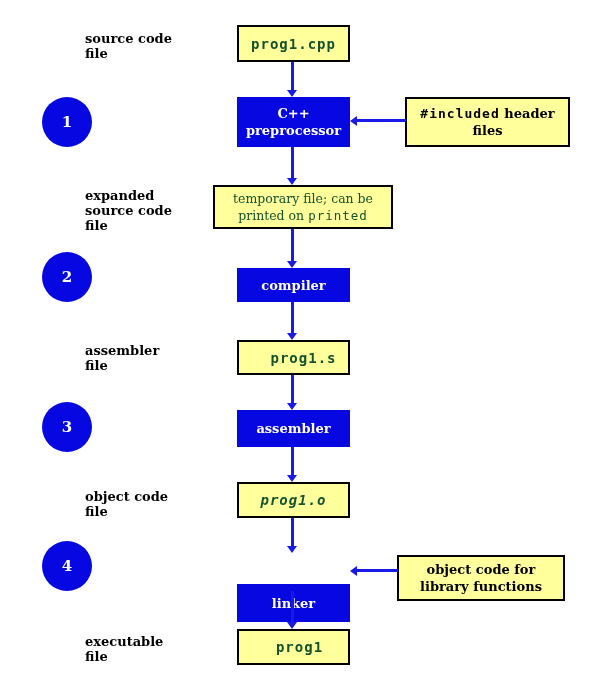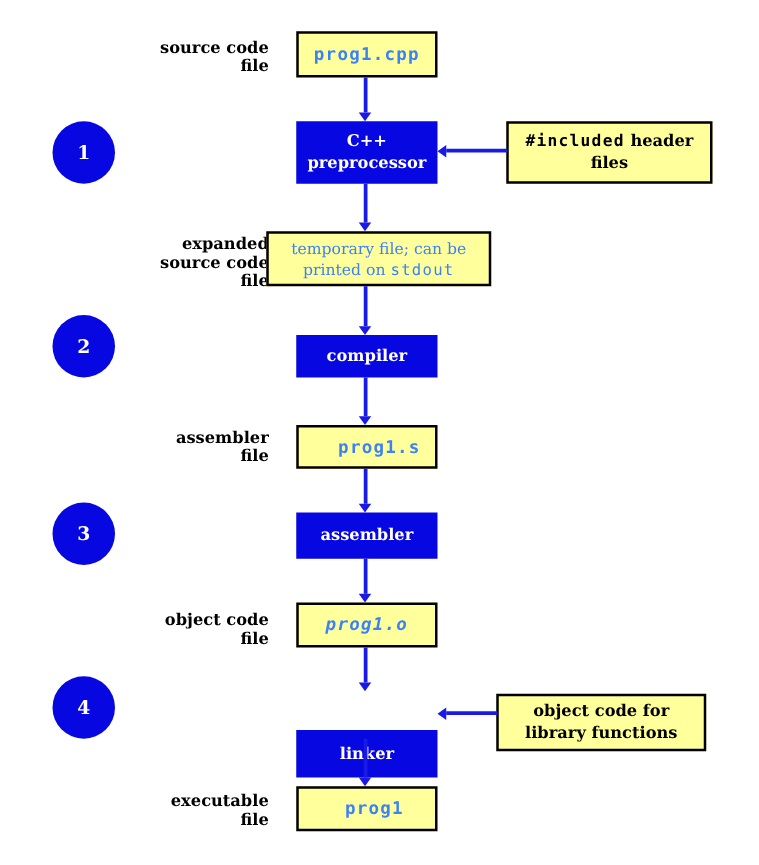--- a/index.html
+++ b/index.html
@@ -2,21 +2,21 @@
 <html style="--box-blue: #0707e2; --circle-blue: #0707e2; --arrow-blue: #1a1ae6; --box-yellow: #ffff9c; --text-on-blue: #ffffff; --label-text: #000000;"><head>
 <meta charset="utf-8">
 <style>
   html,body { margin:0; padding:0; background:#ffffff; }
   .canvas {
     position:relative; width:607px; height:692px; background:#ffffff;
     font-family:"DejaVu Serif", serif; overflow:hidden;
   }
   
   .side-label {
-    position:absolute; left:85px; width:130px; text-align:right;
+    position:absolute; left:85px; width:130px; text-align:left;
     font-weight:bold; font-size:13px; line-height:15px; color:#000;
     white-space:pre-line;
   }
   #lbl-source     { top:31px;  }
   #lbl-expanded   { top:188px; }
   #lbl-assembler  { top:343px; }
   #lbl-object     { top:489px; }
   #lbl-executable { top:634px; }
 
   
@@ -38,21 +38,21 @@
     display:flex; align-items:center; justify-content:center; white-space:pre-line;
   }
   #pbox-preprocessor { top:97px;  height:50px; }
   #pbox-compiler     { top:268px; height:34px; }
   #pbox-assembler    { top:410px; height:37px; }
   #pbox-linker       { top:553px; height:38px;margin-top:31px; }
 
   
   .fbox {
     position:absolute; left:237px; width:113px; box-sizing:border-box;
-    background:var(--box-yellow,#ffff9c); border:2px solid #000; color:#3b82f6;
+    background:var(--box-yellow,#ffff9c); border:2px solid #000; color:#14532d;
     font-family:"DejaVu Sans Mono", monospace; font-weight:bold; font-size:14px;
     letter-spacing:1px;
     display:flex; align-items:center; justify-content:center;
   }
   #fbox-cpp { top:25px;  height:37px; }
   #fbox-s   { top:340px; height:35px;padding-left:20px; }
   #fbox-o   { top:482px; height:36px;font-style:italic; }
   #fbox-exe { top:629px; height:36px;padding-left:12px; }
   #fbox-tmp {
     left:213px; top:185px; width:180px; height:44px;
@@ -110,21 +110,21 @@
   <div class="step-circle" id="circle-3">3</div>
   <div class="step-circle" id="circle-4">4</div>
 
   <div class="fbox" id="fbox-cpp">prog1.cpp</div>
 
   <div class="pbox" id="pbox-preprocessor">C++
 preprocessor</div>
 
   <div class="fbox" id="fbox-tmp">
     <div>temporary file; can be</div>
-    <div><span>printed on </span><span class="mono">stdout</span></div>
+    <div><span>printed on </span><span class="mono">printed</span></div>
   </div>
 
   <div class="pbox" id="pbox-compiler">compiler</div>
 
   <div class="fbox" id="fbox-s">prog1.s</div>
 
   <div class="pbox" id="pbox-assembler">assembler</div>
 
   <div class="fbox" id="fbox-o">prog1.o</div>
 

